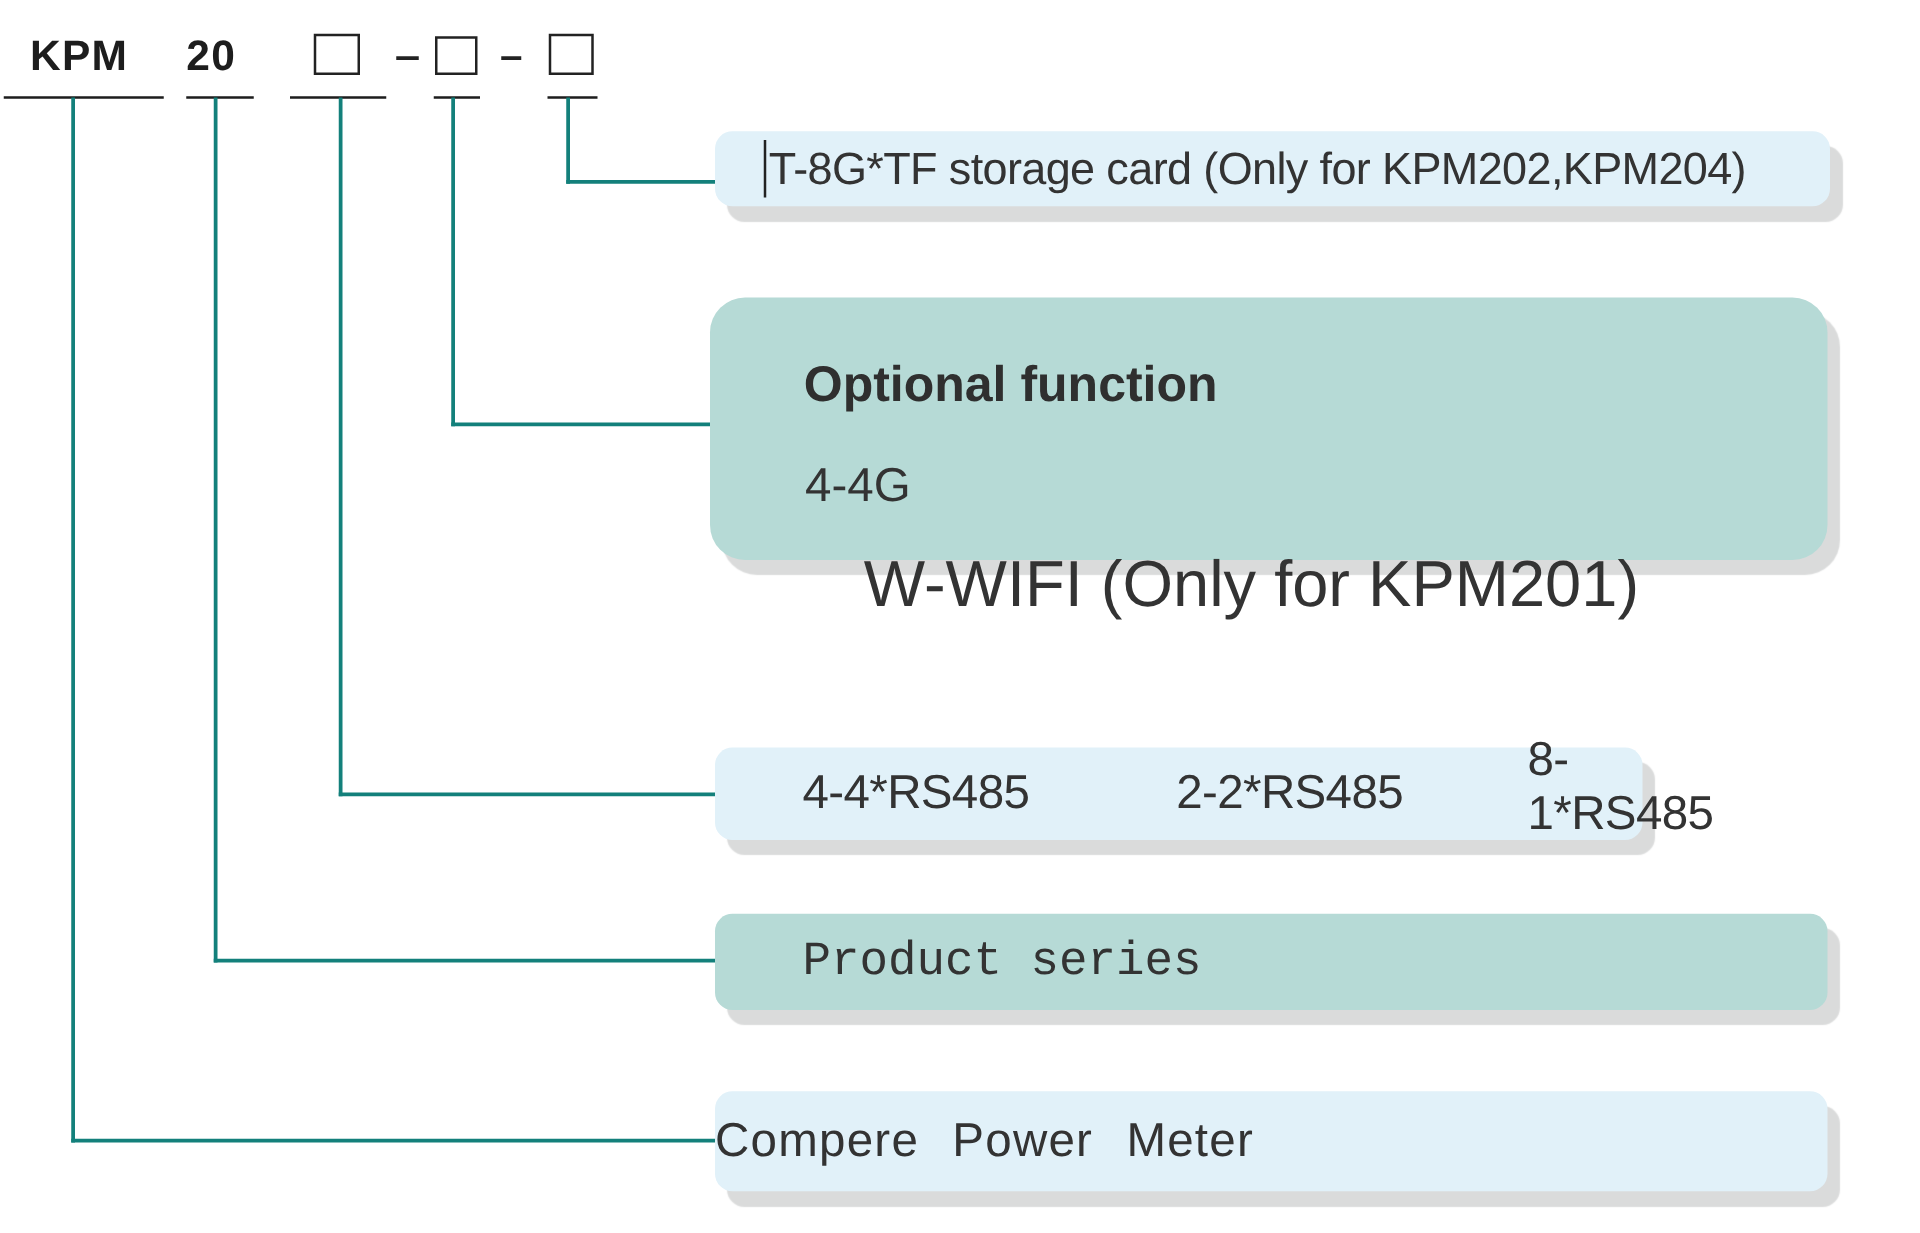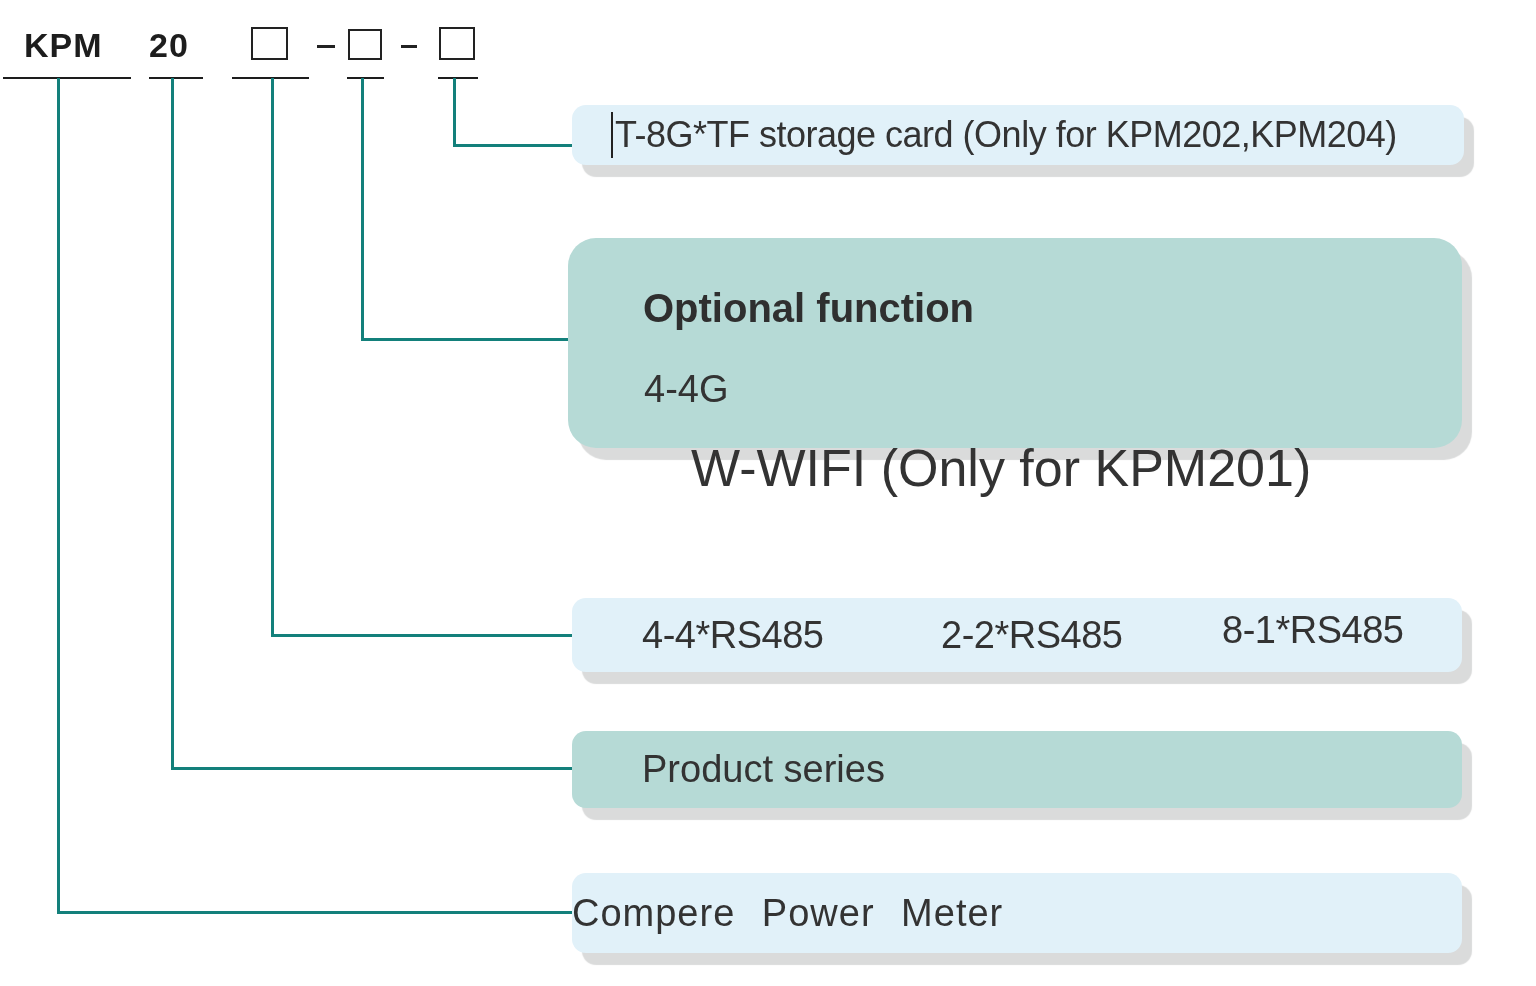--- a/index.html
+++ b/index.html
@@ -61,27 +61,27 @@
   }
   .blue{background:var(--light-blue-box);}
   .teal{background:var(--teal-box);}
   .box1{left:572px;top:105px;width:892px;height:60px;display:flex;align-items:center;padding-left:39px;box-sizing:border-box;}
   .box1 .label{font-size:36px;letter-spacing:-0.5px;}
   .cursor-bar{width:2px;height:46px;background:#222;margin-right:2px;flex:0 0 auto;}
   .box2{left:568px;top:238px;width:894px;height:210px;border-radius:28px;}
   .b2-heading{position:absolute;left:75px;top:48px;font-size:40px;font-weight:bold;color:#2f2f2f;}
   .b2-line1{position:absolute;left:76px;top:130px;font-size:38px;}
   .b2-line2{position:absolute;left:76px;top:200px;font-size:52px;margin-left:47px;}
-  .box3{left:572px;top:598px;width:890px;height:74px;}
+  .box3{left:572px;top:598px;width:742px;height:74px;}
   .box3 .opt{position:absolute;top:50%;transform:translateY(-50%);font-size:38px;letter-spacing:-0.5px;}
   .r1{left:70px;}
   .r2{left:369px;}
   .r3{left:650px;margin-top:-5px;}
   .box4{left:572px;top:731px;width:890px;height:77px;display:flex;align-items:center;padding-left:70px;box-sizing:border-box;}
-  .box4 .label{font-size:38px;}
+  .box4 .label{font-size:38px;font-family:Liberation Mono, monospace;}
   .box5{left:572px;top:873px;width:890px;height:80px;display:flex;align-items:center;box-sizing:border-box;}
   .box5 .label{font-size:38px;word-spacing:15px;letter-spacing:1px;}
 </style>
 </head>
 <body>
 
 <div class="stage">
 
   <span class="model-txt kpm">KPM</span>
   <span class="model-txt series">20</span>

